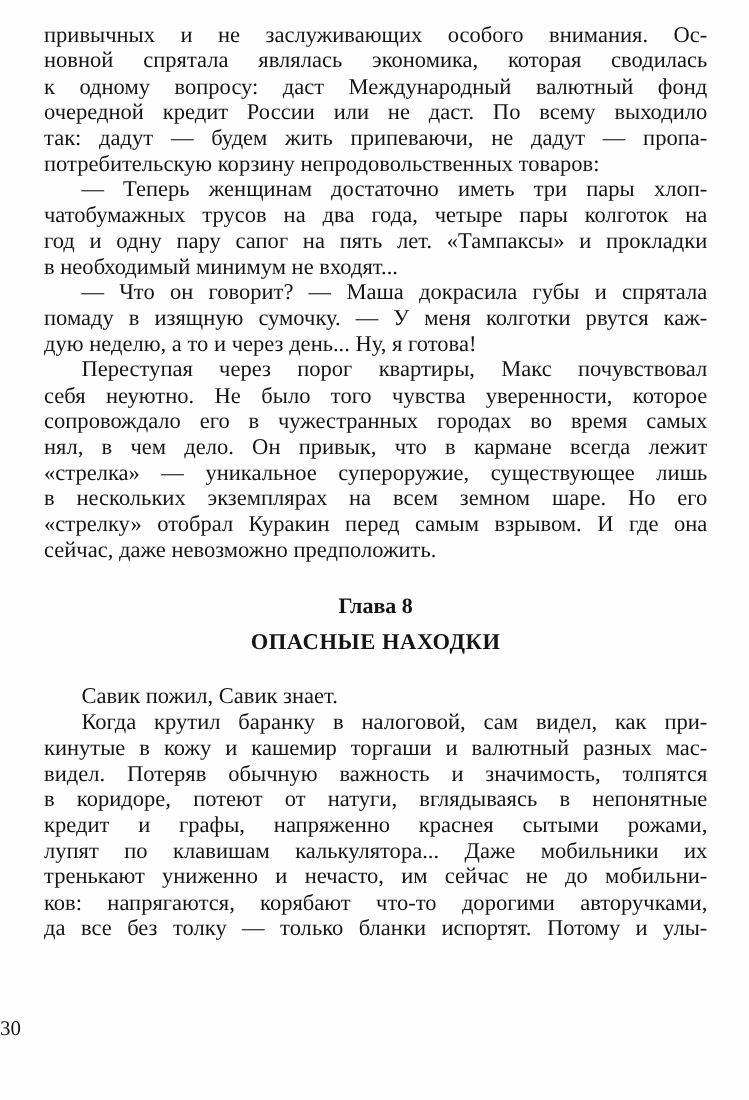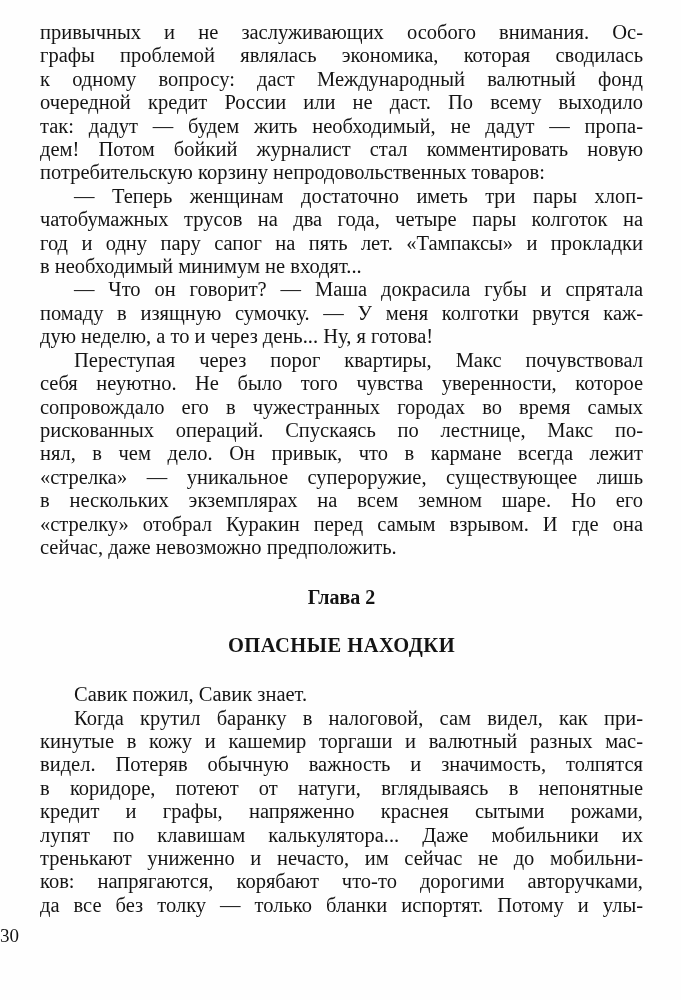--- a/index.html
+++ b/index.html
@@ -38,21 +38,21 @@
   }
   .line.ind { text-indent: 34px; }
   .chapter-label {
     margin-top: 27px;
     text-align: center;
     font-weight: bold;
     font-size: 20px;
     line-height: 23.4px;
   }
   .chapter-title {
-    margin-top: 24px;
+    margin-top: 10px;
     margin-bottom: 26px;
     text-align: center;
     font-weight: bold;
     font-size: 20.5px;
     line-height: 23.4px;
     letter-spacing: 0.5px;
   }
   .page-number {
     position: absolute;
     top: 925px;
@@ -63,54 +63,52 @@
   }
 </style>
 </head>
 <body>
 
 <div class="page">
   <div class="text-block">
 
     <p class="para">
       <span class="line">привычных и не заслуживающих особого внимания. Ос-</span>
-      <span class="line">графы проблемой являлась экономика, которая сводилась</span>
+      <span class="line">новной спрятала являлась экономика, которая сводилась</span>
       <span class="line">к одному вопросу: даст Международный валютный фонд</span>
       <span class="line">очередной кредит России или не даст. По всему выходило</span>
-      <span class="line">так: дадут — будем жить необходимый, не дадут — пропа-</span>
-      <span class="line">дем! Потом бойкий журналист стал комментировать новую</span>
+      <span class="line">так: дадут — будем жить припеваючи, не дадут — пропа-</span>
       <span class="line last">потребительскую корзину непродовольственных товаров:</span>
     </p>
 
     <p class="para">
       <span class="line ind">— Теперь женщинам достаточно иметь три пары хлоп-</span>
       <span class="line">чатобумажных трусов на два года, четыре пары колготок на</span>
       <span class="line">год и одну пару сапог на пять лет. «Тампаксы» и прокладки</span>
       <span class="line last">в необходимый минимум не входят...</span>
     </p>
 
     <p class="para">
       <span class="line ind">— Что он говорит? — Маша докрасила губы и спрятала</span>
       <span class="line">помаду в изящную сумочку. — У меня колготки рвутся каж-</span>
       <span class="line last">дую неделю, а то и через день... Ну, я готова!</span>
     </p>
 
     <p class="para">
       <span class="line ind">Переступая через порог квартиры, Макс почувствовал</span>
       <span class="line">себя неуютно. Не было того чувства уверенности, которое</span>
       <span class="line">сопровождало его в чужестранных городах во время самых</span>
-      <span class="line">рискованных операций. Спускаясь по лестнице, Макс по-</span>
       <span class="line">нял, в чем дело. Он привык, что в кармане всегда лежит</span>
       <span class="line">«стрелка» — уникальное супероружие, существующее лишь</span>
       <span class="line">в нескольких экземплярах на всем земном шаре. Но его</span>
       <span class="line">«стрелку» отобрал Куракин перед самым взрывом. И где она</span>
       <span class="line last">сейчас, даже невозможно предположить.</span>
     </p>
 
-    <div class="chapter-label">Глава 2</div>
+    <div class="chapter-label">Глава 8</div>
     <div class="chapter-title">ОПАСНЫЕ НАХОДКИ</div>
 
     <p class="para">
       <span class="line ind last">Савик пожил, Савик знает.</span>
     </p>
 
     <p class="para">
       <span class="line ind">Когда крутил баранку в налоговой, сам видел, как при-</span>
       <span class="line">кинутые в кожу и кашемир торгаши и валютный разных мас-</span>
       <span class="line">видел. Потеряв обычную важность и значимость, толпятся</span>

